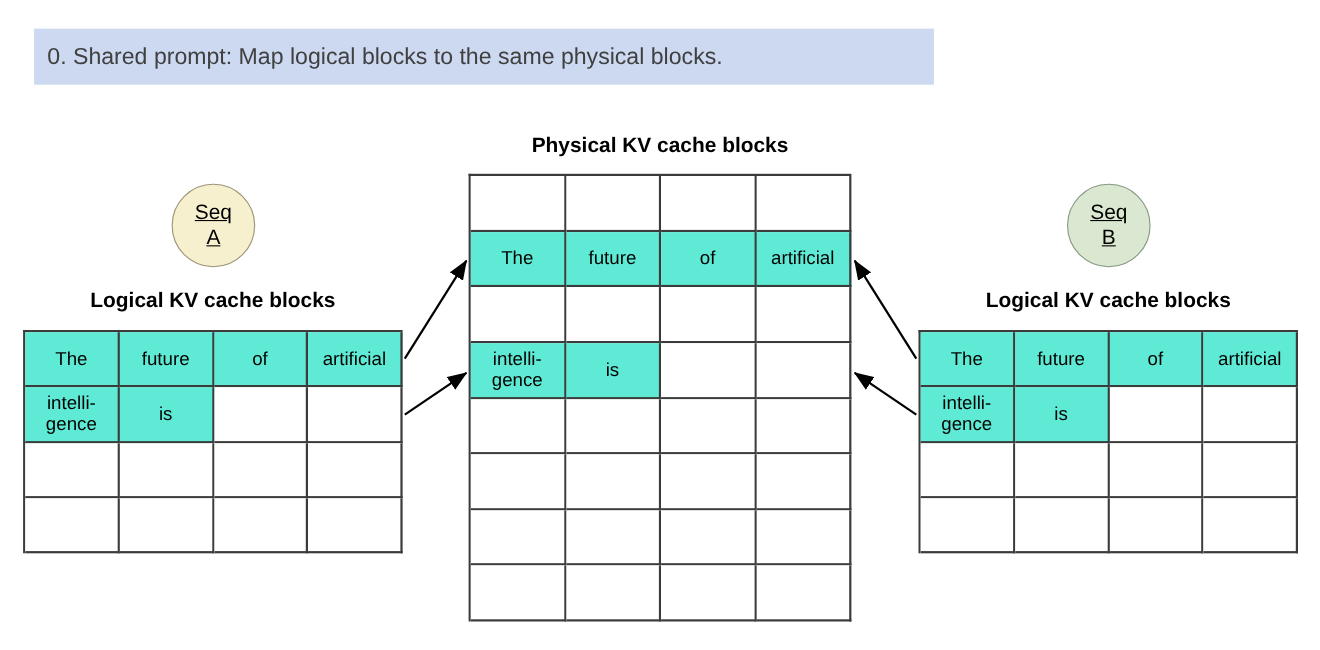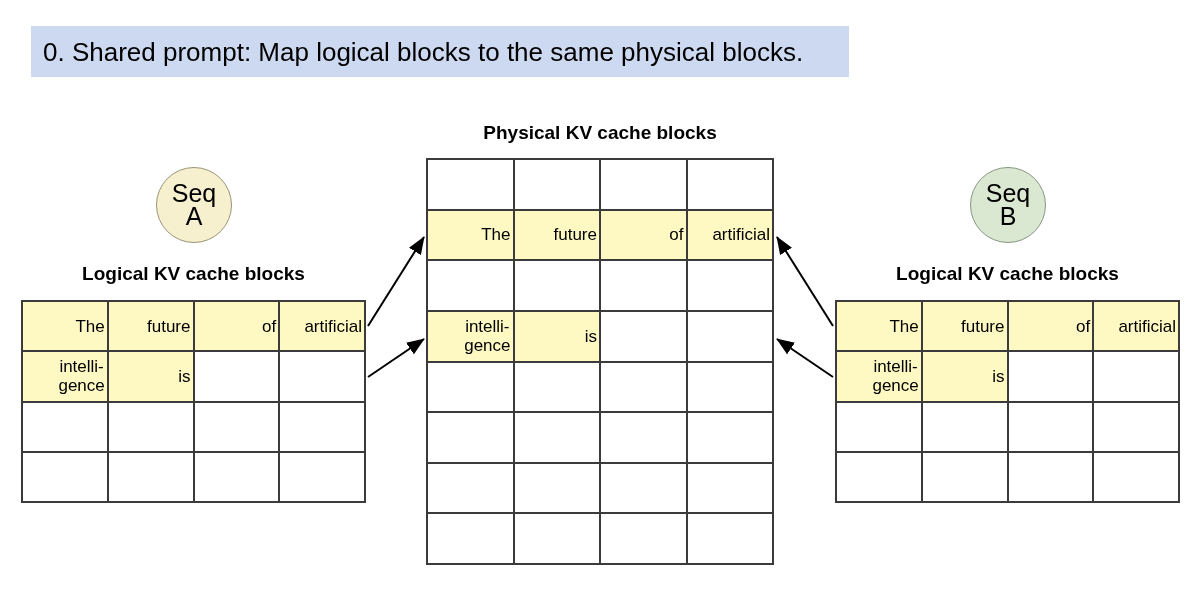--- a/index.html
+++ b/index.html
@@ -29,41 +29,42 @@
     top: 26px;
     width: 818px;
     height: 51px;
     background: #ccd9f0;
     display: flex;
     align-items: center;
     padding-left: 12px;
     box-sizing: border-box;
   }
   .banner-text {
-    font-size: 26px;
+    font-size: 21px;
     line-height: 24px;
-    color: #000000;
+    color: #404040;
     white-space: nowrap;
     text-align: center;
   }
 
   
   .seq-circle {
     position: absolute;
     width: 76px;
     height: 76px;
     border-radius: 50%;
     border: 1.4px solid #8a8a7a;
     display: flex;
     flex-direction: column;
     align-items: center;
     justify-content: center;
     box-sizing: border-box;
-    font-size: 25px;
+    font-size: 19px;
     line-height: 23px;
+    text-decoration: underline;
   }
   #seq-a-circle { left: 156px; top: 167px; background: #f6f0cf; border-color: #9a9476; }
   #seq-b-circle { left: 970px; top: 167px; background: #dae8d2; border-color: #869781; }
 
   
   .caption {
     position: absolute;
     font-size: 19px;
     line-height: 23px;
     white-space: nowrap;
@@ -90,21 +91,21 @@
     background: #ffffff;
     display: flex;
     align-items: center;
     justify-content: center;
     text-align: center;
     font-size: 17px;
     line-height: 19px;
     overflow: hidden;
     padding: 0 2px;
   }
-  .cell.filled { background: #fef9c3; justify-content: flex-end; }
+  .cell.filled { background: #5eead4; }
   .cell .txt { display: block; }
 
   #grid-left {
     left: 21px; top: 300px;
     width: 345px; height: 203px;
     grid-template-columns: repeat(4, 1fr);
     grid-template-rows: repeat(4, 1fr);
   }
   #grid-right {
     left: 835px; top: 300px;

